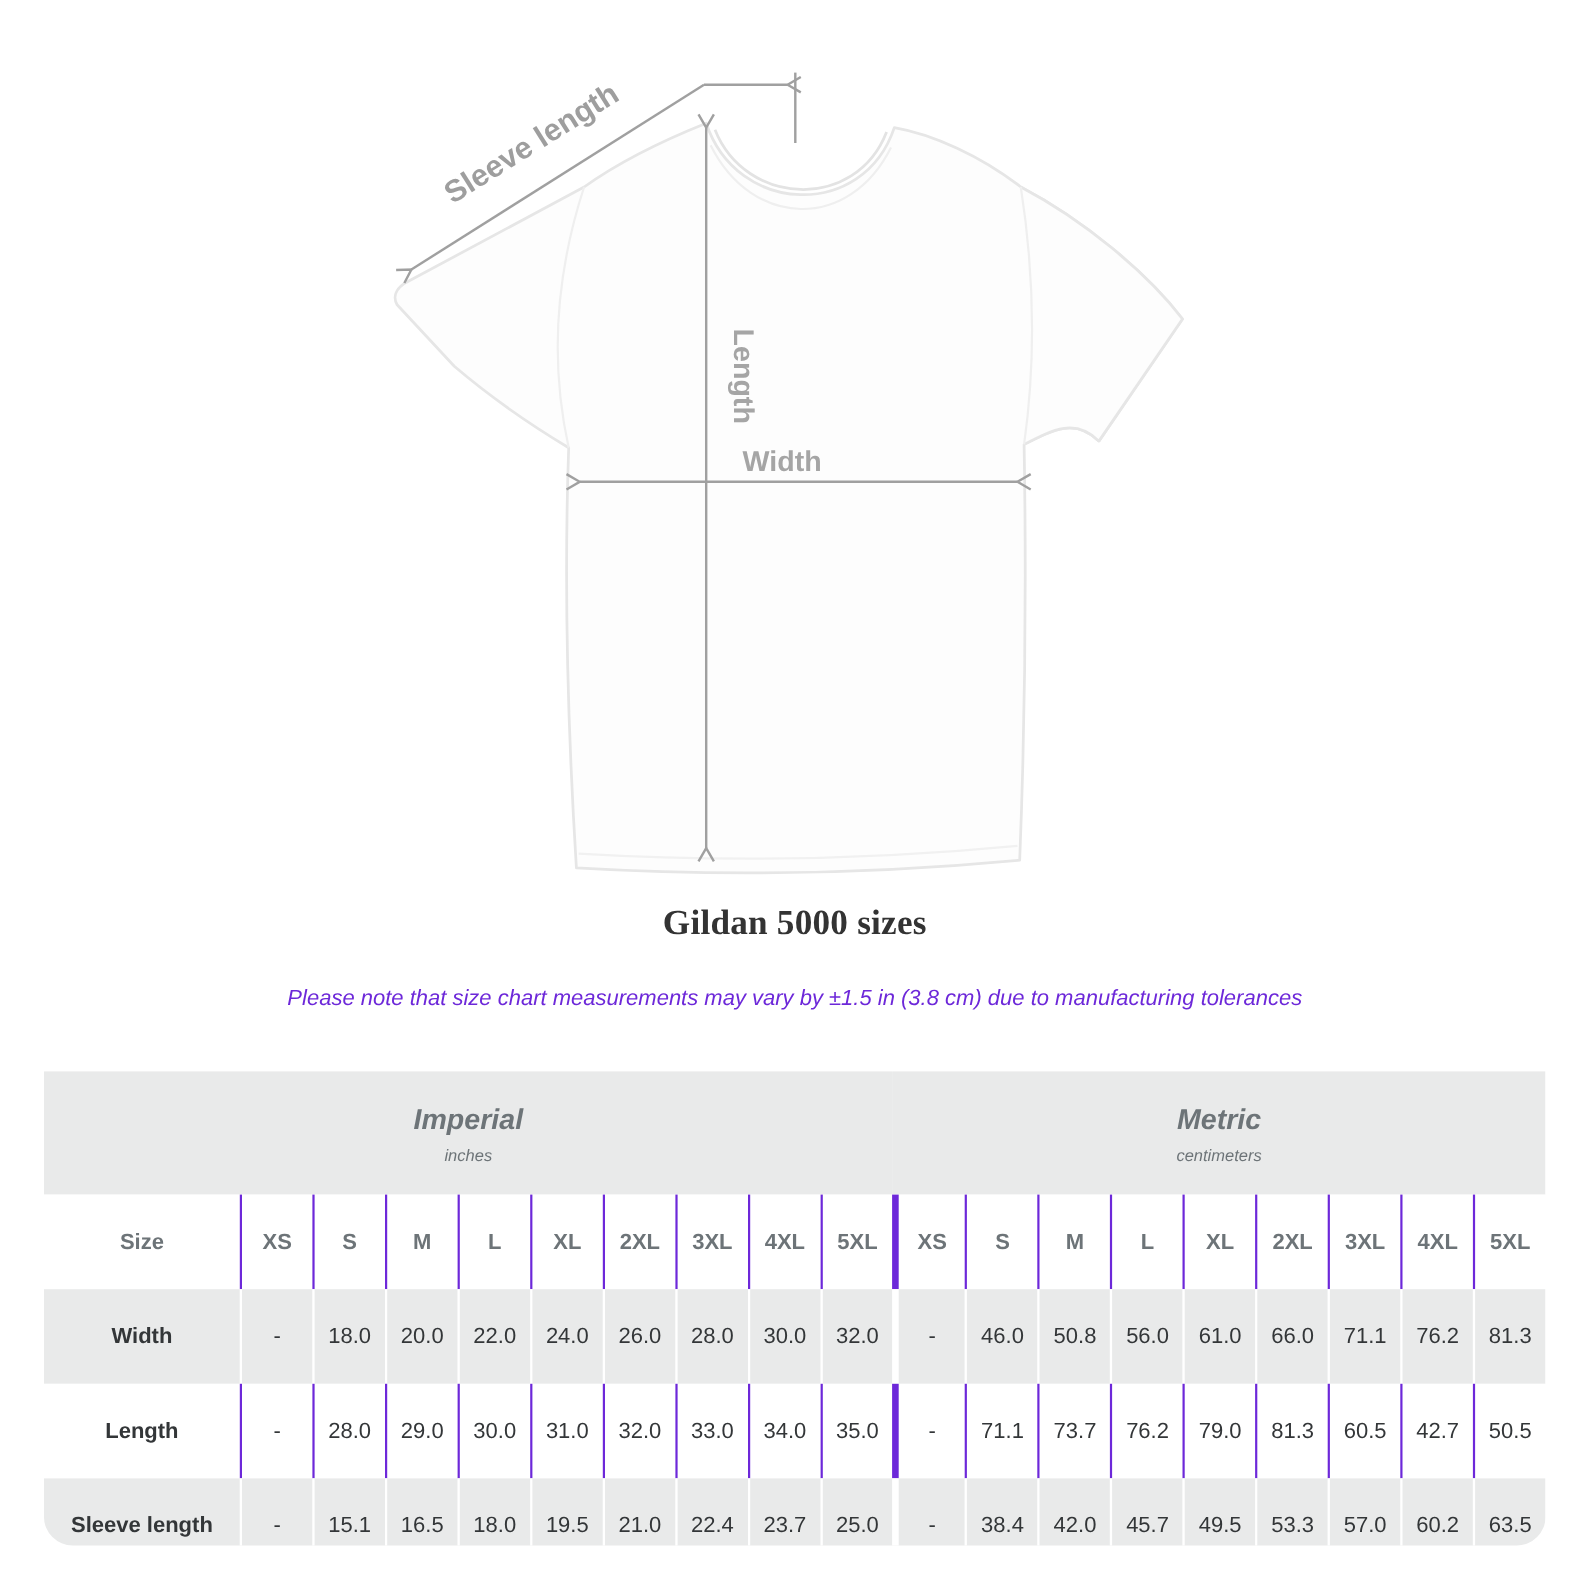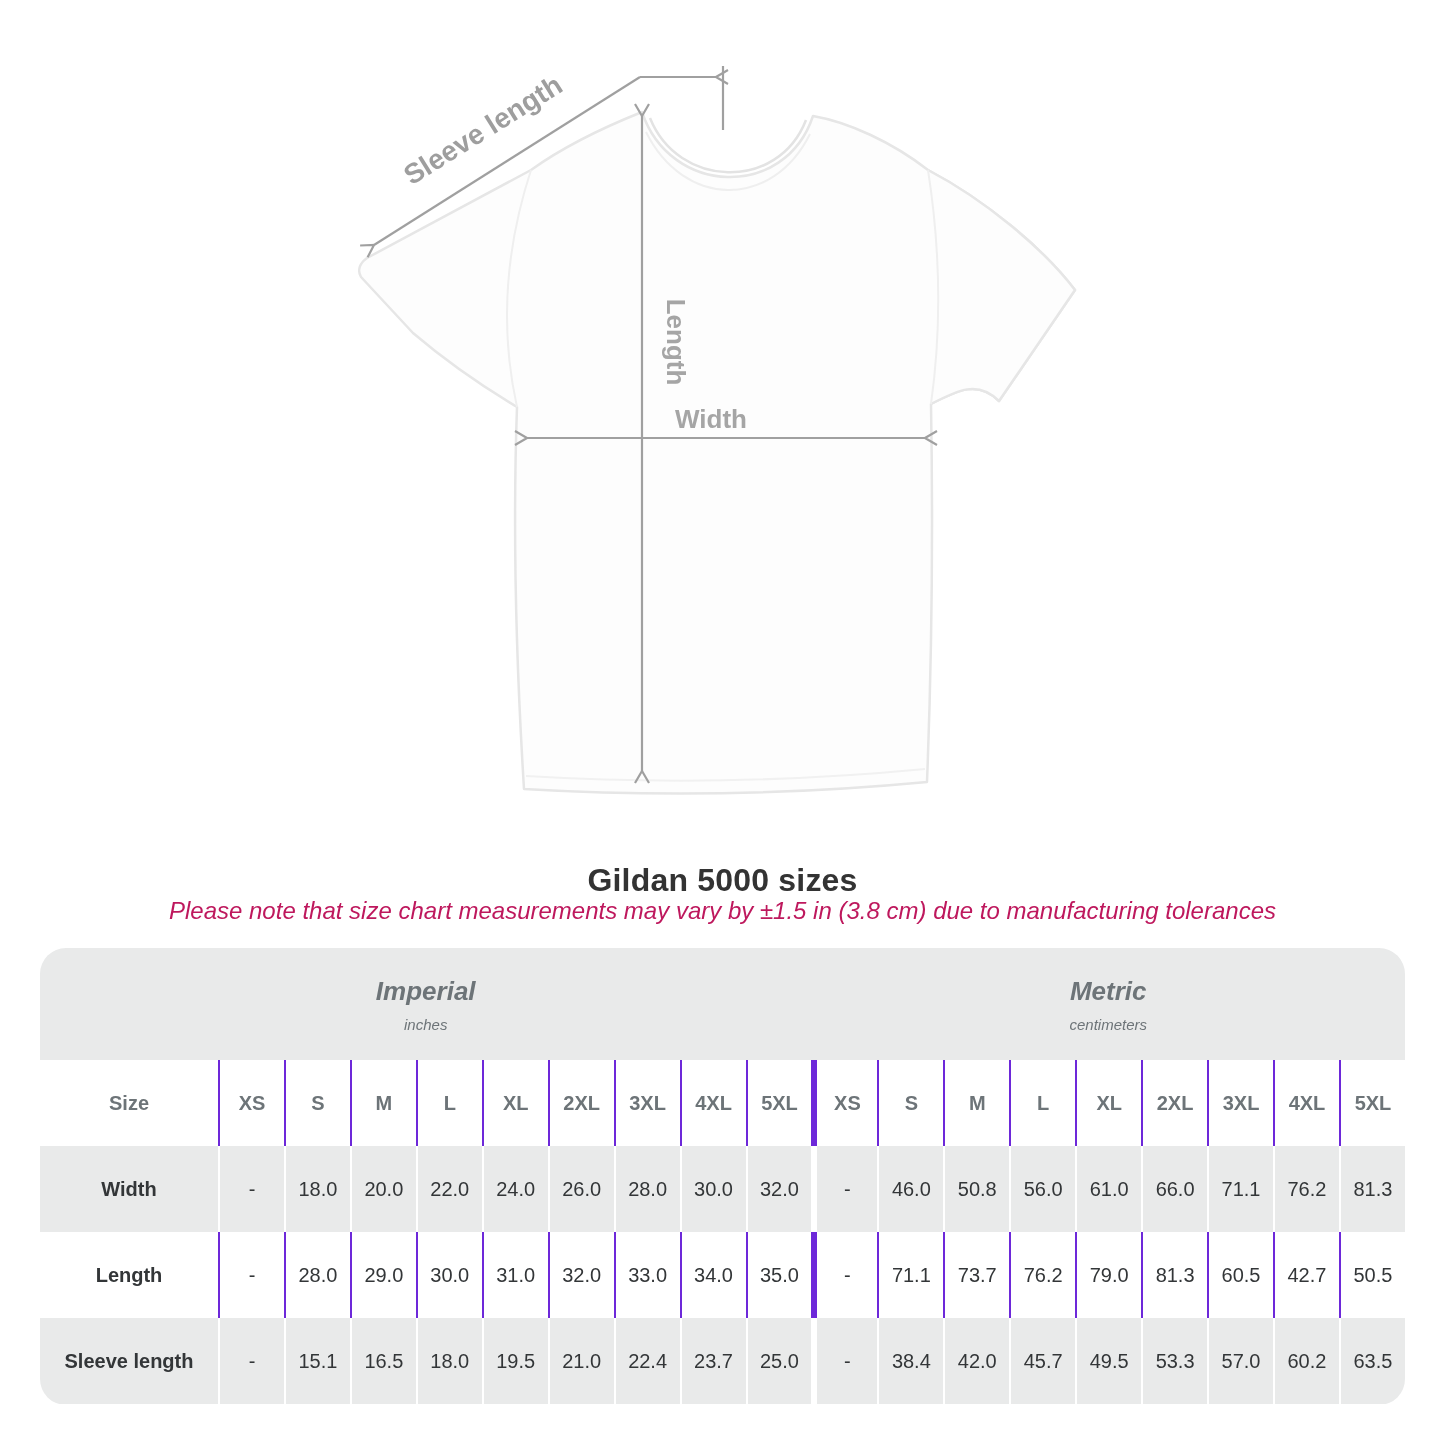--- a/index.html
+++ b/index.html
@@ -4,30 +4,30 @@
 <style>
   html,body{margin:0;padding:0;background:#fff;}
   body{font-family:"Liberation Sans", sans-serif; -webkit-font-smoothing:antialiased;}
   .page{position:relative;width:1445px;height:1445px;background:#ffffff;overflow:hidden;}
 
   
   .shirt-figure{position:absolute;left:0;top:0;width:1445px;height:830px;}
   .shirt-figure svg{display:block;}
 
   
-  .page-title{position:absolute;top:862px;left:0;width:100%;text-align:center;
-    font-size:32px;font-weight:bold;color:#333333;letter-spacing:.2px;}
+  .page-title{position:absolute;top:820px;left:0;width:100%;text-align:center;
+    font-size:32px;font-weight:bold;color:#333333;letter-spacing:.2px;font-family:Liberation Serif, serif;}
   .page-subtitle{position:absolute;top:897px;left:0;width:100%;text-align:center;
-    font-size:24px;font-style:italic;color:#be185d;}
+    font-size:20px;font-style:italic;color:#6d28d9;}
 
   
   .table-wrap{position:absolute;left:40px;top:948px;width:1365px;height:457px;
     border-radius:26px;overflow:hidden;background:#ffffff;}
   table.size-grid{width:1365px;height:321px;border-collapse:separate;border-spacing:0;
-    table-layout:fixed;}
+    table-layout:fixed;margin-top:26px;}
   col.label-col{width:178px;}
 
   td{padding:0;text-align:center;vertical-align:middle;font-size:20px;}
 
   tr.band-row td{height:112px;background:#e9eaea;}
   .unit-name{font-size:26px;font-weight:bold;font-style:italic;color:#6d7478;line-height:30px;padding-top:6px;}
   .unit-sub{font-size:15px;font-style:italic;color:#6d7478;line-height:26px;padding-top:6px;}
 
   tr.size-header-row td{height:86px;background:#ffffff;font-weight:bold;color:#6d7478;}
   tr.data-row td{height:86px;color:#333638;}

